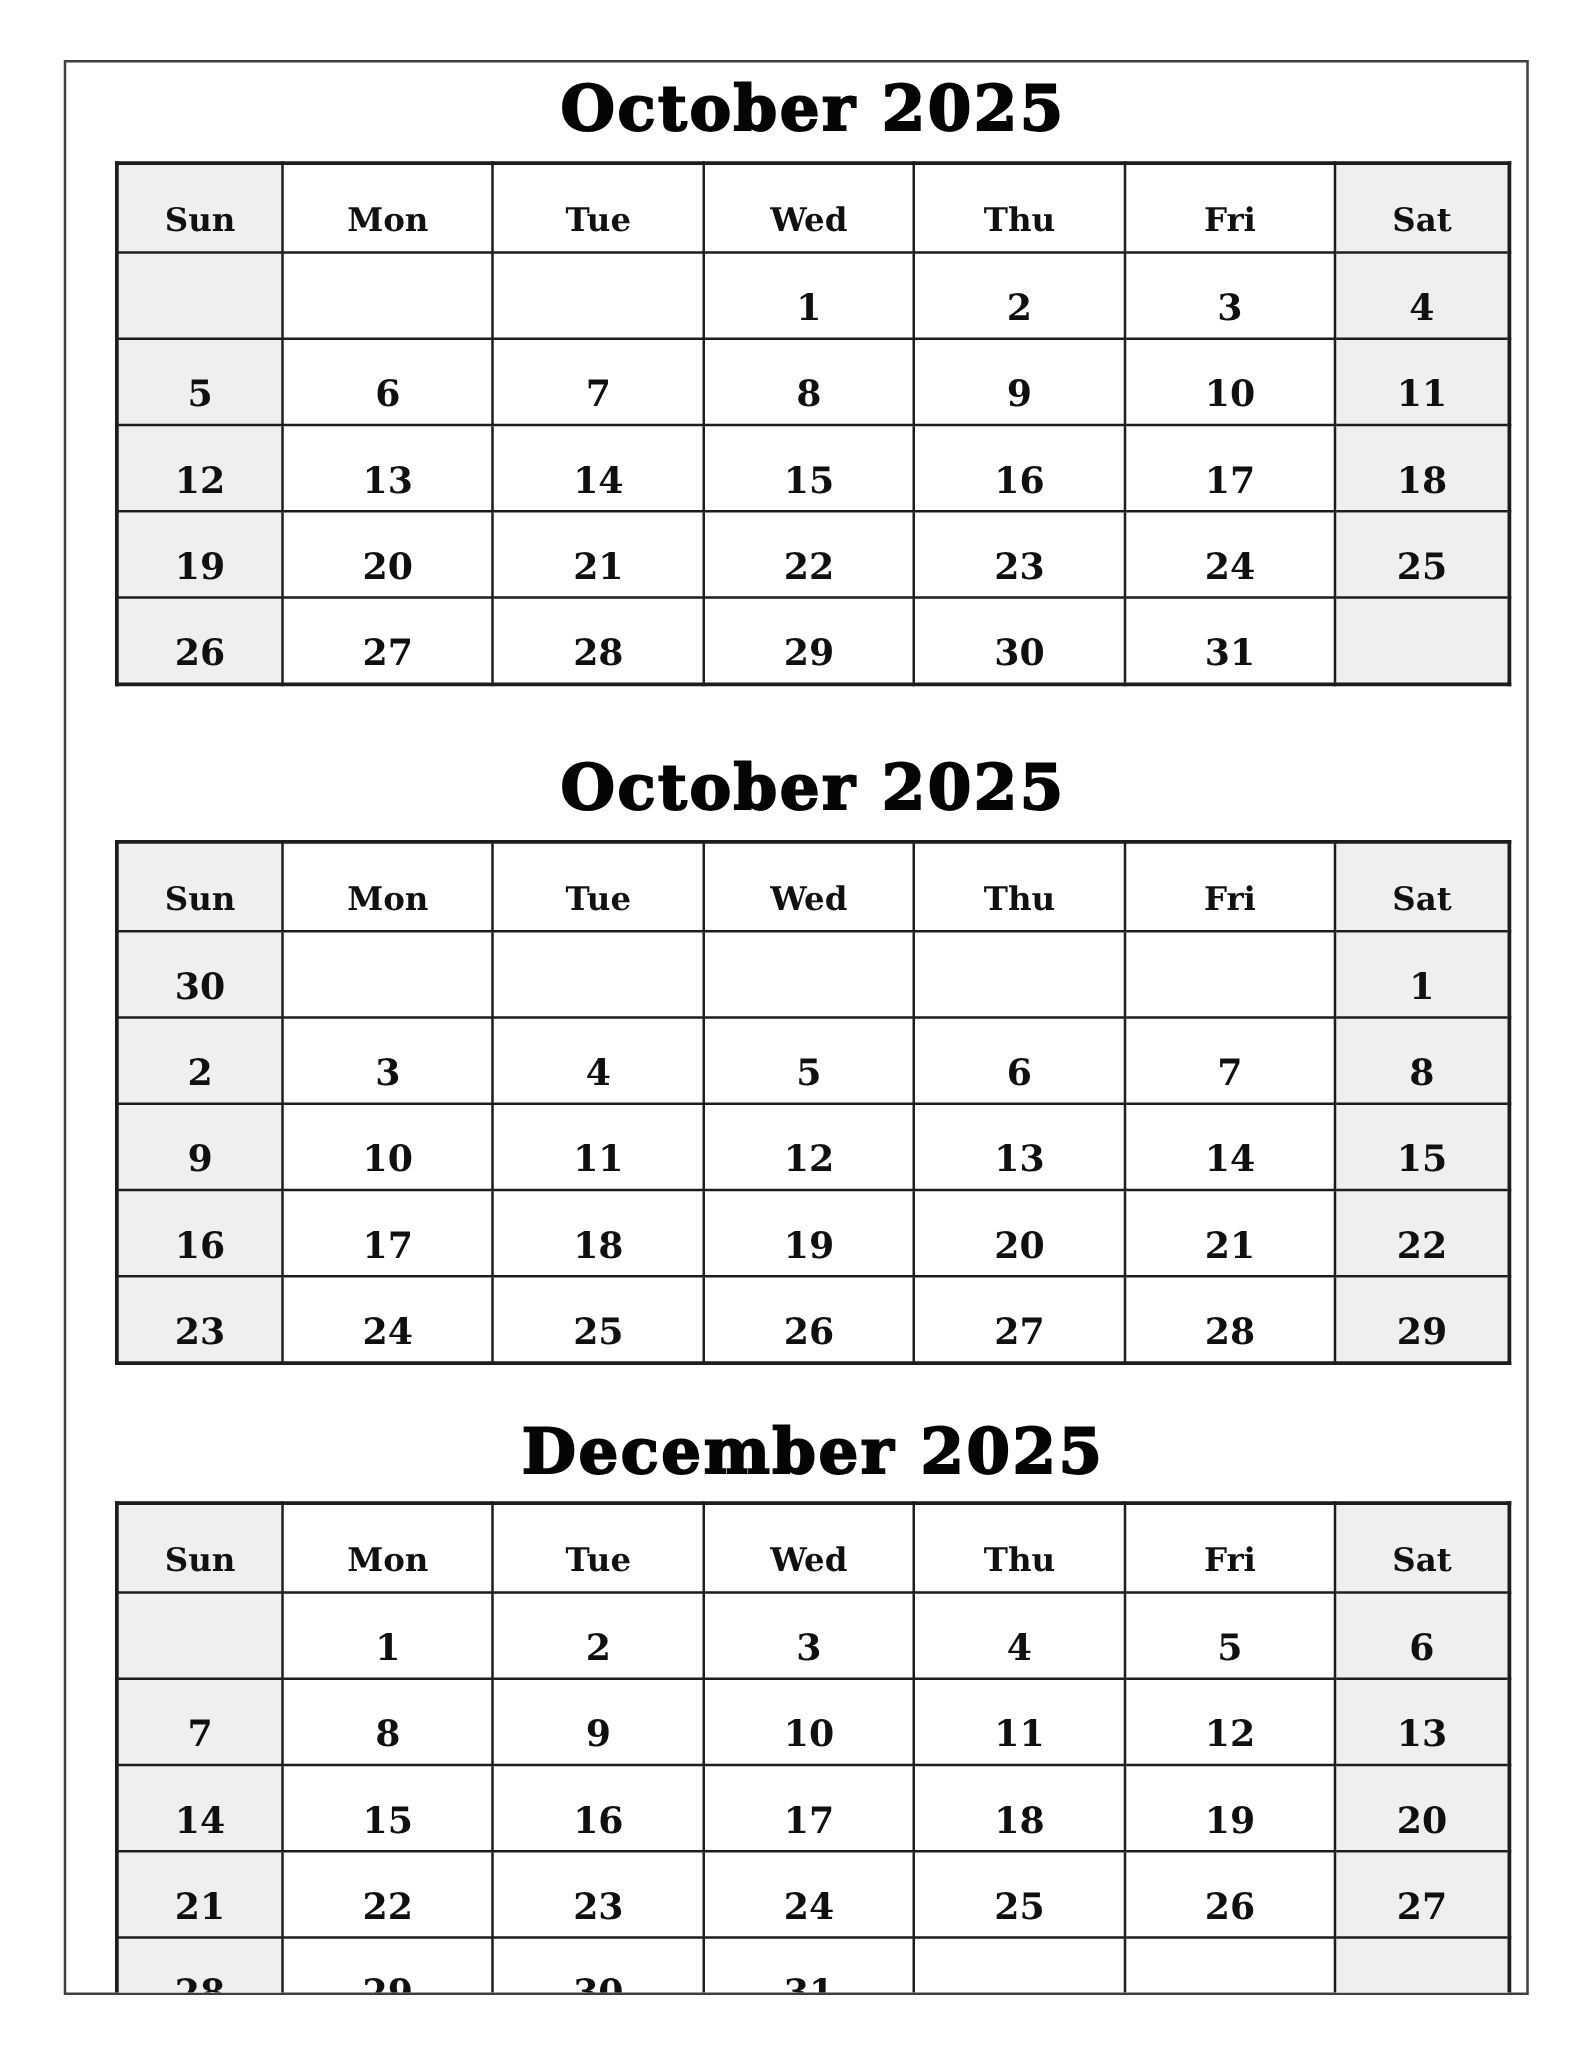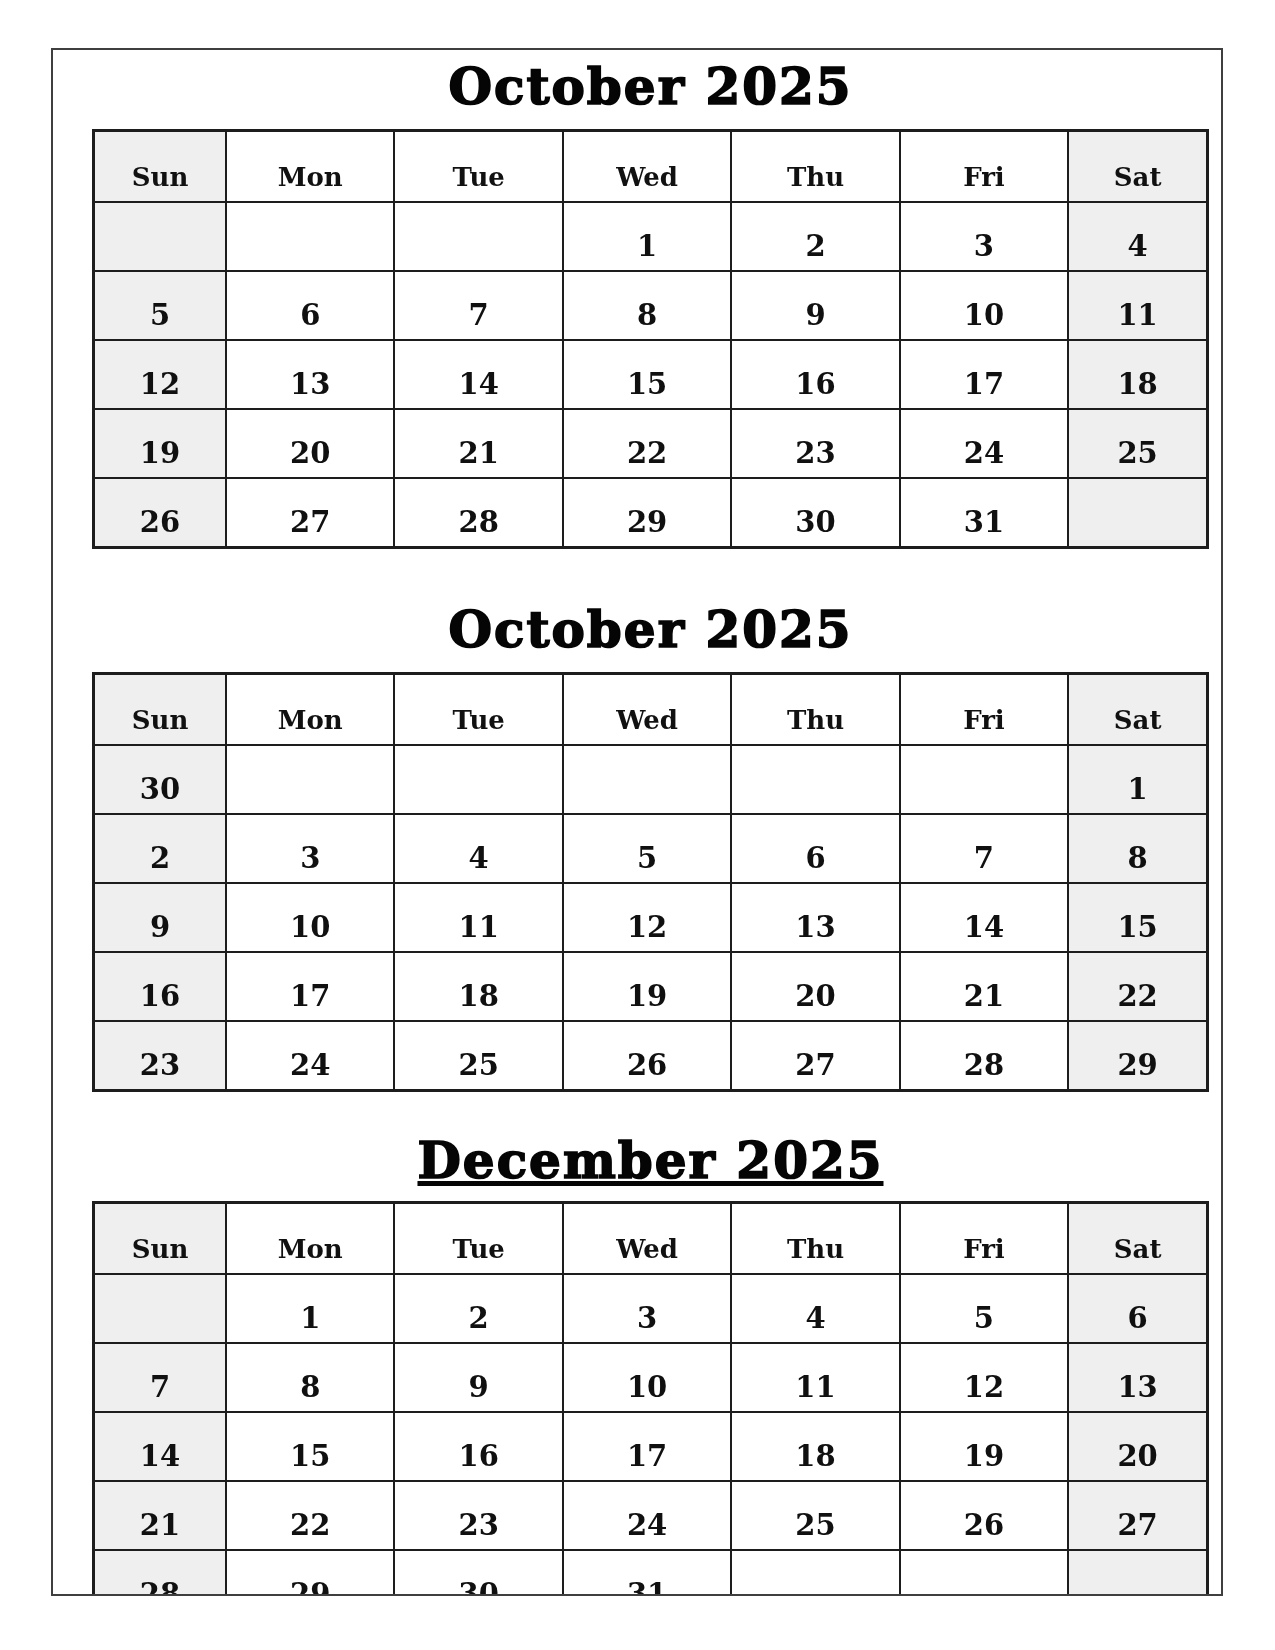--- a/index.html
+++ b/index.html
@@ -14,21 +14,21 @@
     padding-left:27px;
   }
   .month-title{
     text-align:center;font-weight:bold;color:var(--title-black,#050505);
     font-size:50px;line-height:1.06;letter-spacing:2px;
     -webkit-text-stroke:1.7px currentColor;
     margin:0;
   }
   .m-oct .month-title{margin:10px 0 16px;}
   .m-nov .month-title{margin:54px 0 16px;}
-  .m-dec .month-title{margin:42px 0 14px;text-decoration:underline;}
+  .m-dec .month-title{margin:42px 0 14px;}
   table.calendar{
     width:1117px;margin:0 auto;border-collapse:collapse;table-layout:fixed;
     border:3px solid var(--grid,#1d1d1d);
   }
   table.calendar th, table.calendar td{
     border:2px solid var(--grid,#1d1d1d);
     text-align:center;vertical-align:bottom;
     overflow:hidden;
   }
   table.calendar th{

